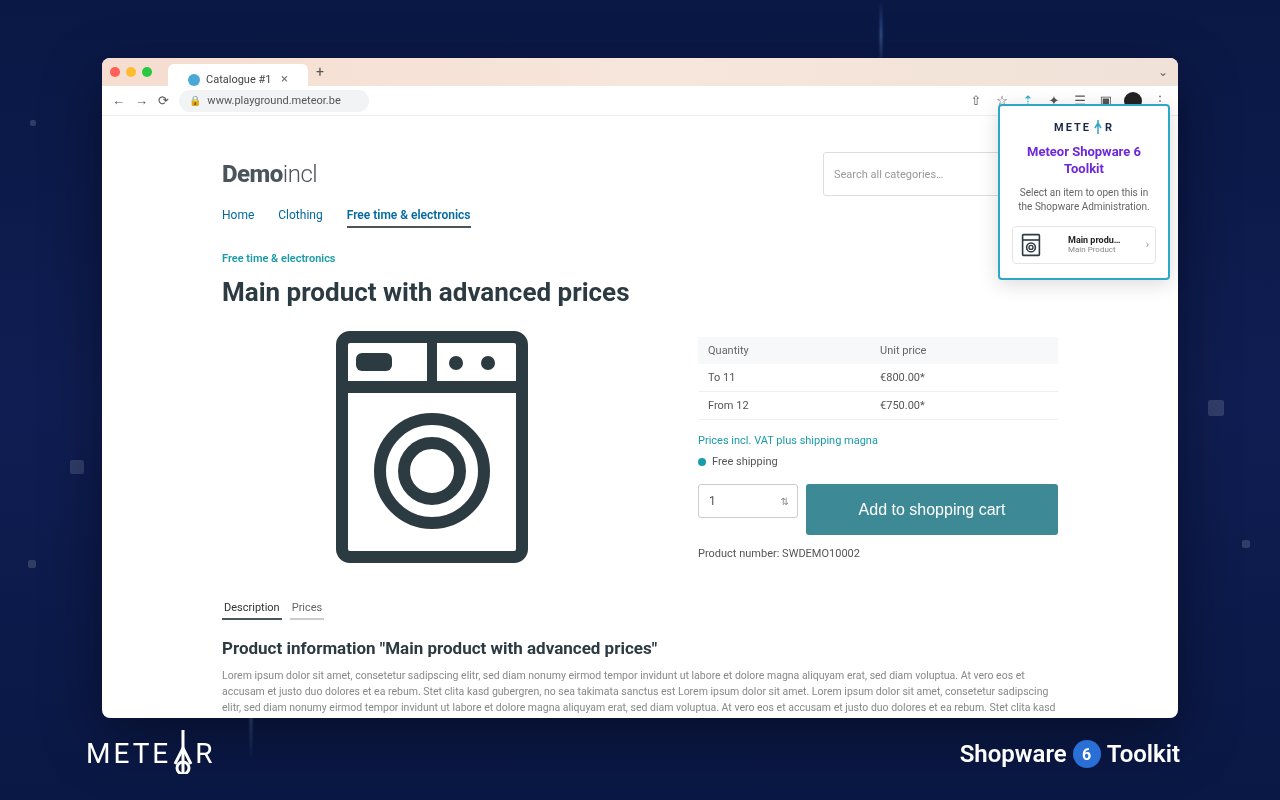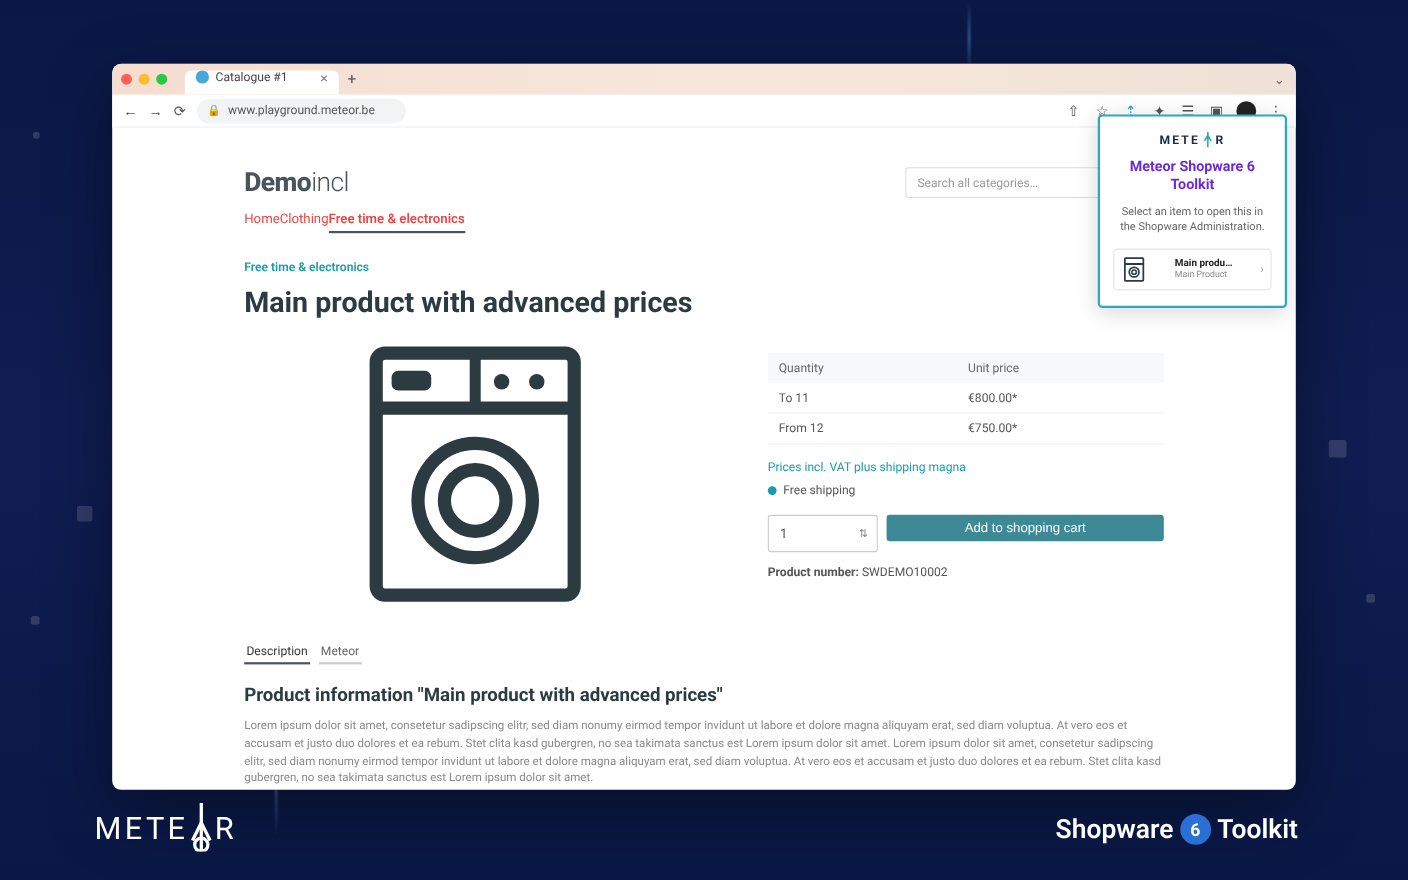--- a/index.html
+++ b/index.html
@@ -29,21 +29,21 @@
     height: 28px;
     background: linear-gradient(90deg, #f5ddd0 0%, #f7e6dc 50%, #f0e2d8 100%);
     display:flex; align-items:center; padding:0 8px;
     position:relative;
   }
   .traffic { display:flex; gap:6px; margin-right:16px;}
   .traffic span{ width:10px;height:10px;border-radius:50%; display:block;}
   .t-red{background:#ff5f57;} .t-yel{background:#febc2e;} .t-grn{background:#28c840;}
   .tab {
     height:22px; background:#fff; border-radius:6px 6px 0 0;
-    display:flex; align-items:flex-start; padding:0 10px; gap:6px;
+    display:flex; align-items:flex-end; padding:0 20px; gap:6px;
     font-size:11px; color:#444; min-width:140px;
     position:relative; top:3px;
   }
   .tab-favicon { width:12px;height:12px;border-radius:50%;background:#4aa8d8;display:flex;align-items:center;justify-content:center;}
   .tab-close { margin-left:auto; color:#777; font-size:13px; cursor:pointer;}
   .tab-add { margin-left:8px; color:#555; font-size:14px; cursor:pointer;}
   .tab-collapse { position:absolute; right:10px; color:#666; font-size:12px;}
 
   .toolbar {
     height:30px; background:#fff; border-bottom:1px solid #eee;
@@ -69,28 +69,28 @@
     padding: 18px 120px 30px 120px;
     color:#222; font-size:13px;
     height: calc(100% - 76px);
     overflow:hidden;
   }
   .topbar { display:flex; align-items:center; gap:40px; margin-bottom:8px;}
   .logo { font-size:24px; color:#4a545b; letter-spacing:-0.5px;}
   .logo b{font-weight:800;}
   .logo span{font-weight:300;}
   .search-bar{
-    margin-left:auto; width:235px; height:28px;
+    margin-left:auto; width:235px; height:44px;
     border:1px solid #ddd; border-radius:3px;
     display:flex; align-items:center; padding:0 10px;
     font-size:11px; color:#999;
   }
   .search-bar .sicon{margin-left:auto;color:#888;font-size:13px;}
 
-  .nav-row{ display:flex; font-size:12px; color:#ef4444; margin-top:12px; margin-bottom:24px;}
+  .nav-row{ display:flex; gap:24px; font-size:12px; color:#0369a1; margin-top:12px; margin-bottom:24px;}
   .nav-row .nav-item.active{ font-weight:600; border-bottom:2px solid #4a545b; padding-bottom:4px;}
 
   .breadcrumb{ font-size:11px; color:#1a9ba8; font-weight:600; margin-bottom:12px;}
   h1.product-title{ font-size:26px; font-weight:700; color:#2c3a42; margin-bottom:20px;}
 
   .product-area{ display:flex; gap:56px;}
   .product-image{ flex:0 0 420px; display:flex; align-items:center; justify-content:center;}
   .product-image svg{ width:200px; height:240px;}
   .product-side{ flex:1; padding-top:10px;}
 
@@ -99,23 +99,23 @@
   .price-table td{ padding:7px 10px; border-bottom:1px solid #f0f0f0; color:#555;}
   .price-table td:last-child, .price-table th:last-child{font-weight:400;}
 
   .vat-note{ font-size:11px; color:#1a9ba8; margin:14px 0 8px;}
   .free-ship{ font-size:11px; color:#555; display:flex; align-items:center; gap:6px; margin-bottom:16px;}
   .free-ship::before{content:"";width:8px;height:8px;border-radius:50%;background:#1a9ba8;}
 
   .cart-row{ display:flex; gap:8px;}
   .qty-select{ width:100px; height:34px; border:1px solid #ccc; border-radius:3px; display:flex;align-items:center;padding:0 10px;font-size:12px;color:#555; position:relative;}
   .qty-select::after{content:"⇅";position:absolute;right:8px;font-size:10px;color:#888;}
-  .add-cart{ flex:1; height:24px; background:#3d8a96; color:#fff; border:none; border-radius:3px; font-size:12px; cursor:pointer;}
+  .add-cart{ flex:1; height:51px; background:#3d8a96; color:#fff; border:none; border-radius:3px; font-size:16px; cursor:pointer;}
   .prod-num{font-size:11px; color:#555; margin-top:12px;}
-  .prod-num b{font-weight:700;}
+  .prod-num b{font-weight:400;}
 
   .tabs-row{ margin-top:30px; display:flex; gap:8px; font-size:11px;}
   .tabs-row .ptab{ padding:4px 2px; color:#666; border-bottom:2px solid #ccc;}
   .tabs-row .ptab.active{ border-bottom-color:#4a545b; color:#333;}
   .info-title{ font-size:17px; font-weight:700; color:#2c3a42; margin-top:18px; margin-bottom:10px;}
   .lorem{ font-size:10.5px; color:#888; line-height:1.5;}
 
   
   .ext-popup{
     position:absolute;
@@ -273,21 +273,21 @@
 
         <div class="prod-num">
           <b>Product number:</b>
           <span>SWDEMO10002</span>
         </div>
       </div>
     </div>
 
     <div class="tabs-row">
       <span class="ptab active">Description</span>
-      <span class="ptab">Meteor</span>
+      <span class="ptab">Prices</span>
     </div>
     <div class="info-title">Product information "Main product with advanced prices"</div>
     <div class="lorem">Lorem ipsum dolor sit amet, consetetur sadipscing elitr, sed diam nonumy eirmod tempor invidunt ut labore et dolore magna aliquyam erat, sed diam voluptua. At vero eos et accusam et justo duo dolores et ea rebum. Stet clita kasd gubergren, no sea takimata sanctus est Lorem ipsum dolor sit amet. Lorem ipsum dolor sit amet, consetetur sadipscing elitr, sed diam nonumy eirmod tempor invidunt ut labore et dolore magna aliquyam erat, sed diam voluptua. At vero eos et accusam et justo duo dolores et ea rebum. Stet clita kasd gubergren, no sea takimata sanctus est Lorem ipsum dolor sit amet.</div>
   </div>
 </div>
 
 <div class="ext-popup">
   <div class="ext-logo">
     <span>METE</span>
     <svg width="10" height="14" viewBox="0 0 10 14">

